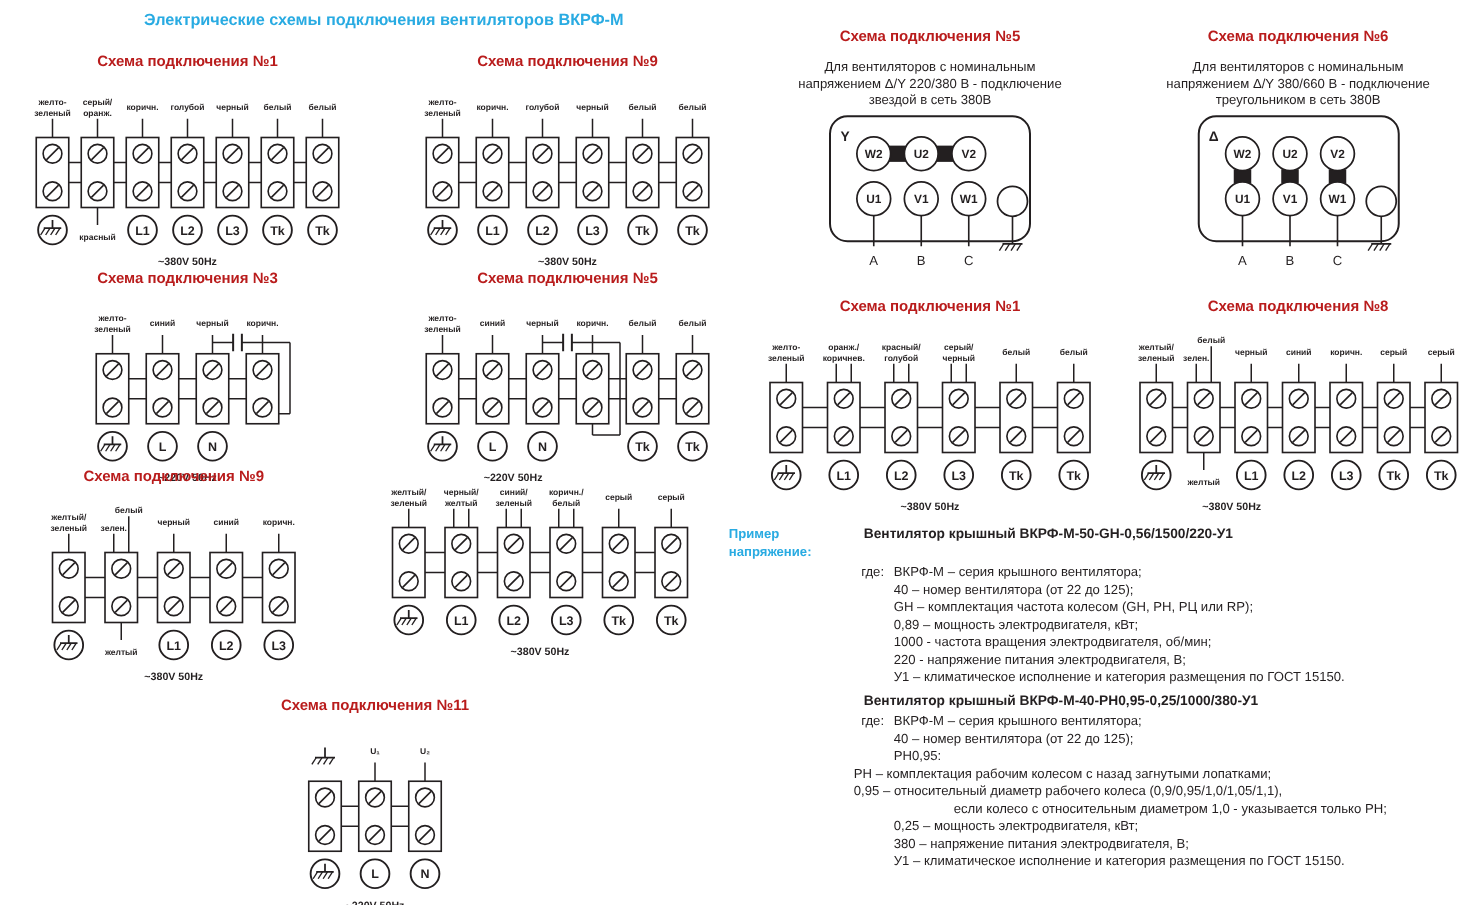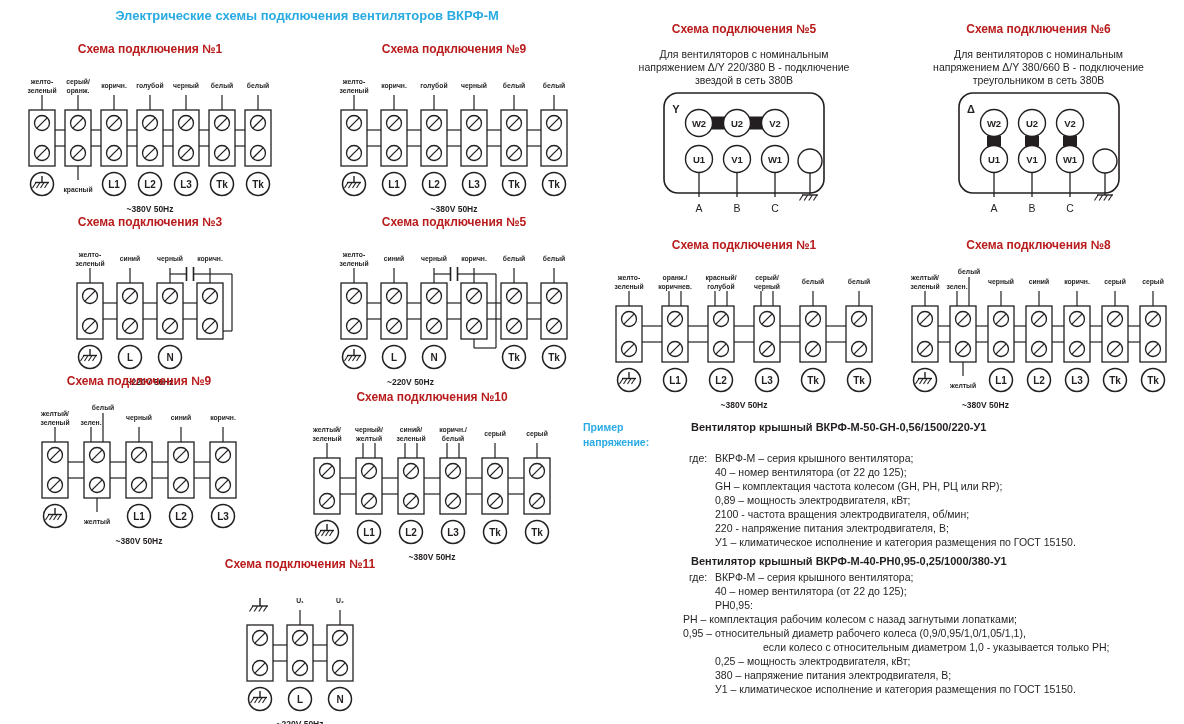--- a/index.html
+++ b/index.html
@@ -813,21 +813,20 @@
           <text x="197" y="20" fill="#231f20" font-size="6.8" font-weight="700" text-anchor="middle" font-family="&quot;Liberation Sans&quot;,sans-serif">коричн.</text>
           <g>
             <circle cx="197" cy="116" r="11.5" fill="none" stroke="#231f20" stroke-width="1.5"></circle>
             <text x="197" y="119.8" fill="#231f20" font-size="10" font-weight="700" text-anchor="middle" font-family="&quot;Liberation Sans&quot;,sans-serif">L3</text>
           </g>
         </g>
         <text x="113" y="144" fill="#231f20" font-size="8.5" font-weight="700" text-anchor="middle" font-family="&quot;Liberation Sans&quot;,sans-serif">~380V 50Hz</text>
       </svg>
   </div>
   <div class="scheme" style="left:296px;top:378px;width:272px;">
-    <h3 class="scheme-title">Схема подключения №10</h3>
     <svg width="268" height="150" viewBox="0 0 268 150">
         <g>
           <rect x="16" y="42" width="26" height="56" fill="none" stroke="#231f20" stroke-width="1.3"></rect>
           <circle cx="29" cy="55" r="7.5" fill="none" stroke="#231f20" stroke-width="1.3"></circle>
           <line x1="24.1" y1="59.9" x2="33.9" y2="50.1" stroke="#231f20" stroke-width="1.3"></line>
           <circle cx="29" cy="85" r="7.5" fill="none" stroke="#231f20" stroke-width="1.3"></circle>
           <line x1="24.1" y1="89.9" x2="33.9" y2="80.1" stroke="#231f20" stroke-width="1.3"></line>
           <line x1="42" y1="62" x2="58" y2="62" stroke="#231f20" stroke-width="1.2"></line>
           <line x1="42" y1="78" x2="58" y2="78" stroke="#231f20" stroke-width="1.2"></line>
           <line x1="29" y1="42" x2="29" y2="27" stroke="#231f20" stroke-width="1.2"></line>
@@ -989,21 +988,21 @@
   <div class="desig">
     <div class="drow">
       <span class="dlabel">Пример напряжение:</span>
       <span class="dtitle">Вентилятор крышный ВКРФ-М-50-GH-0,56/1500/220-У1</span>
     </div>
     <div class="dlines">
         <div class="dline"><span class="where">где:</span><span>ВКРФ-М – серия крышного вентилятора;</span></div>
         <div class="dline"><span>40 – номер вентилятора (от 22 до 125);</span></div>
         <div class="dline"><span>GH – комплектация частота колесом (GH, PH, РЦ или RP);</span></div>
         <div class="dline"><span>0,89 – мощность электродвигателя, кВт;</span></div>
-        <div class="dline"><span>2100 - частота вращения электродвигателя, об/мин;</span></div>
+        <div class="dline"><span>1000 - частота вращения электродвигателя, об/мин;</span></div>
         <div class="dline"><span>220 - напряжение питания электродвигателя, В;</span></div>
         <div class="dline"><span>У1 – климатическое исполнение и категория размещения по ГОСТ 15150.</span></div>
       </div>
     <div class="dtitle2">Вентилятор крышный ВКРФ-М-40-РН0,95-0,25/1000/380-У1</div>
     <div class="dlines">
         <div class="dline"><span class="where">где:</span><span>ВКРФ-М – серия крышного вентилятора;</span></div>
         <div class="dline"><span>40 – номер вентилятора (от 22 до 125);</span></div>
         <div class="dline"><span>РН0,95:</span></div>
         <div class="dline i1"><span>РН – комплектация рабочим колесом с назад загнутыми лопатками;</span></div>
         <div class="dline i1"><span>0,95 – относительный диаметр рабочего колеса (0,9/0,95/1,0/1,05/1,1),</span></div>

